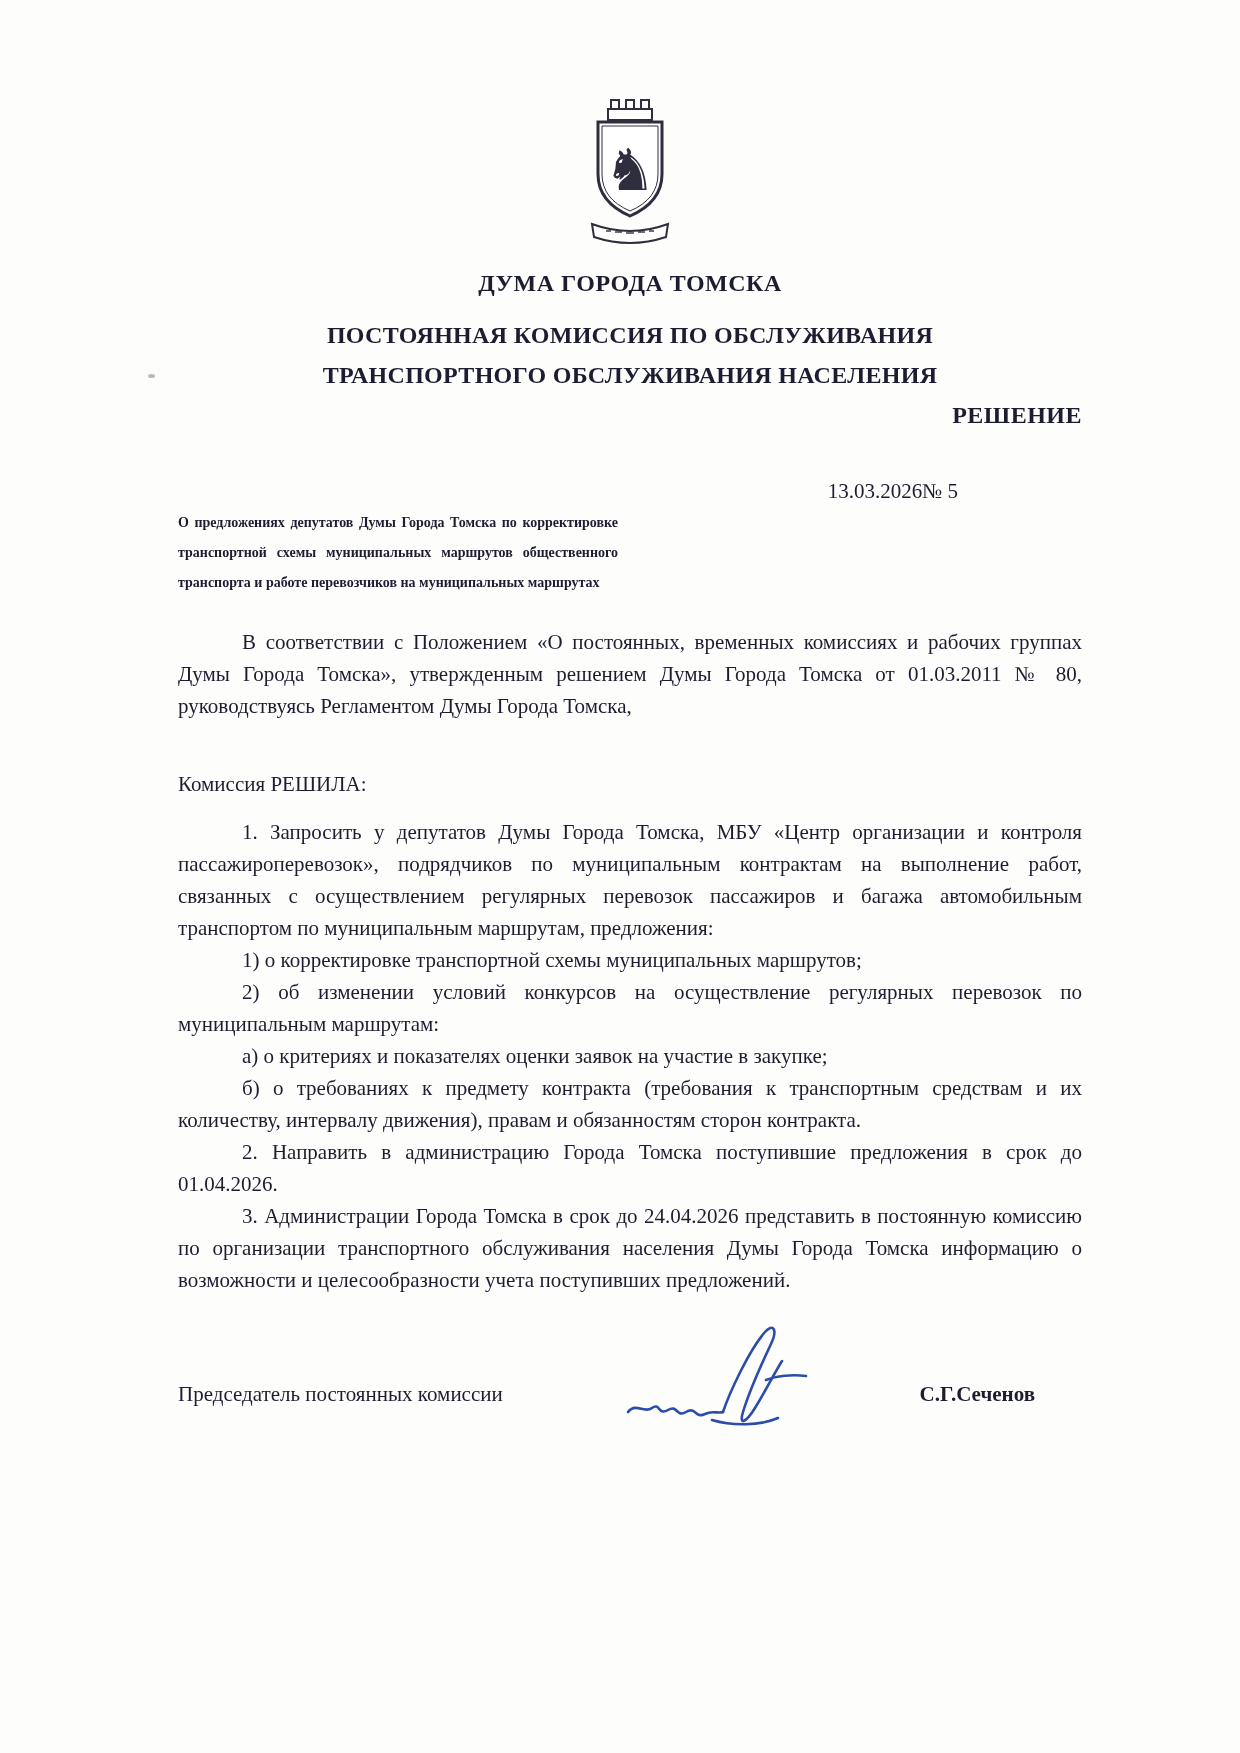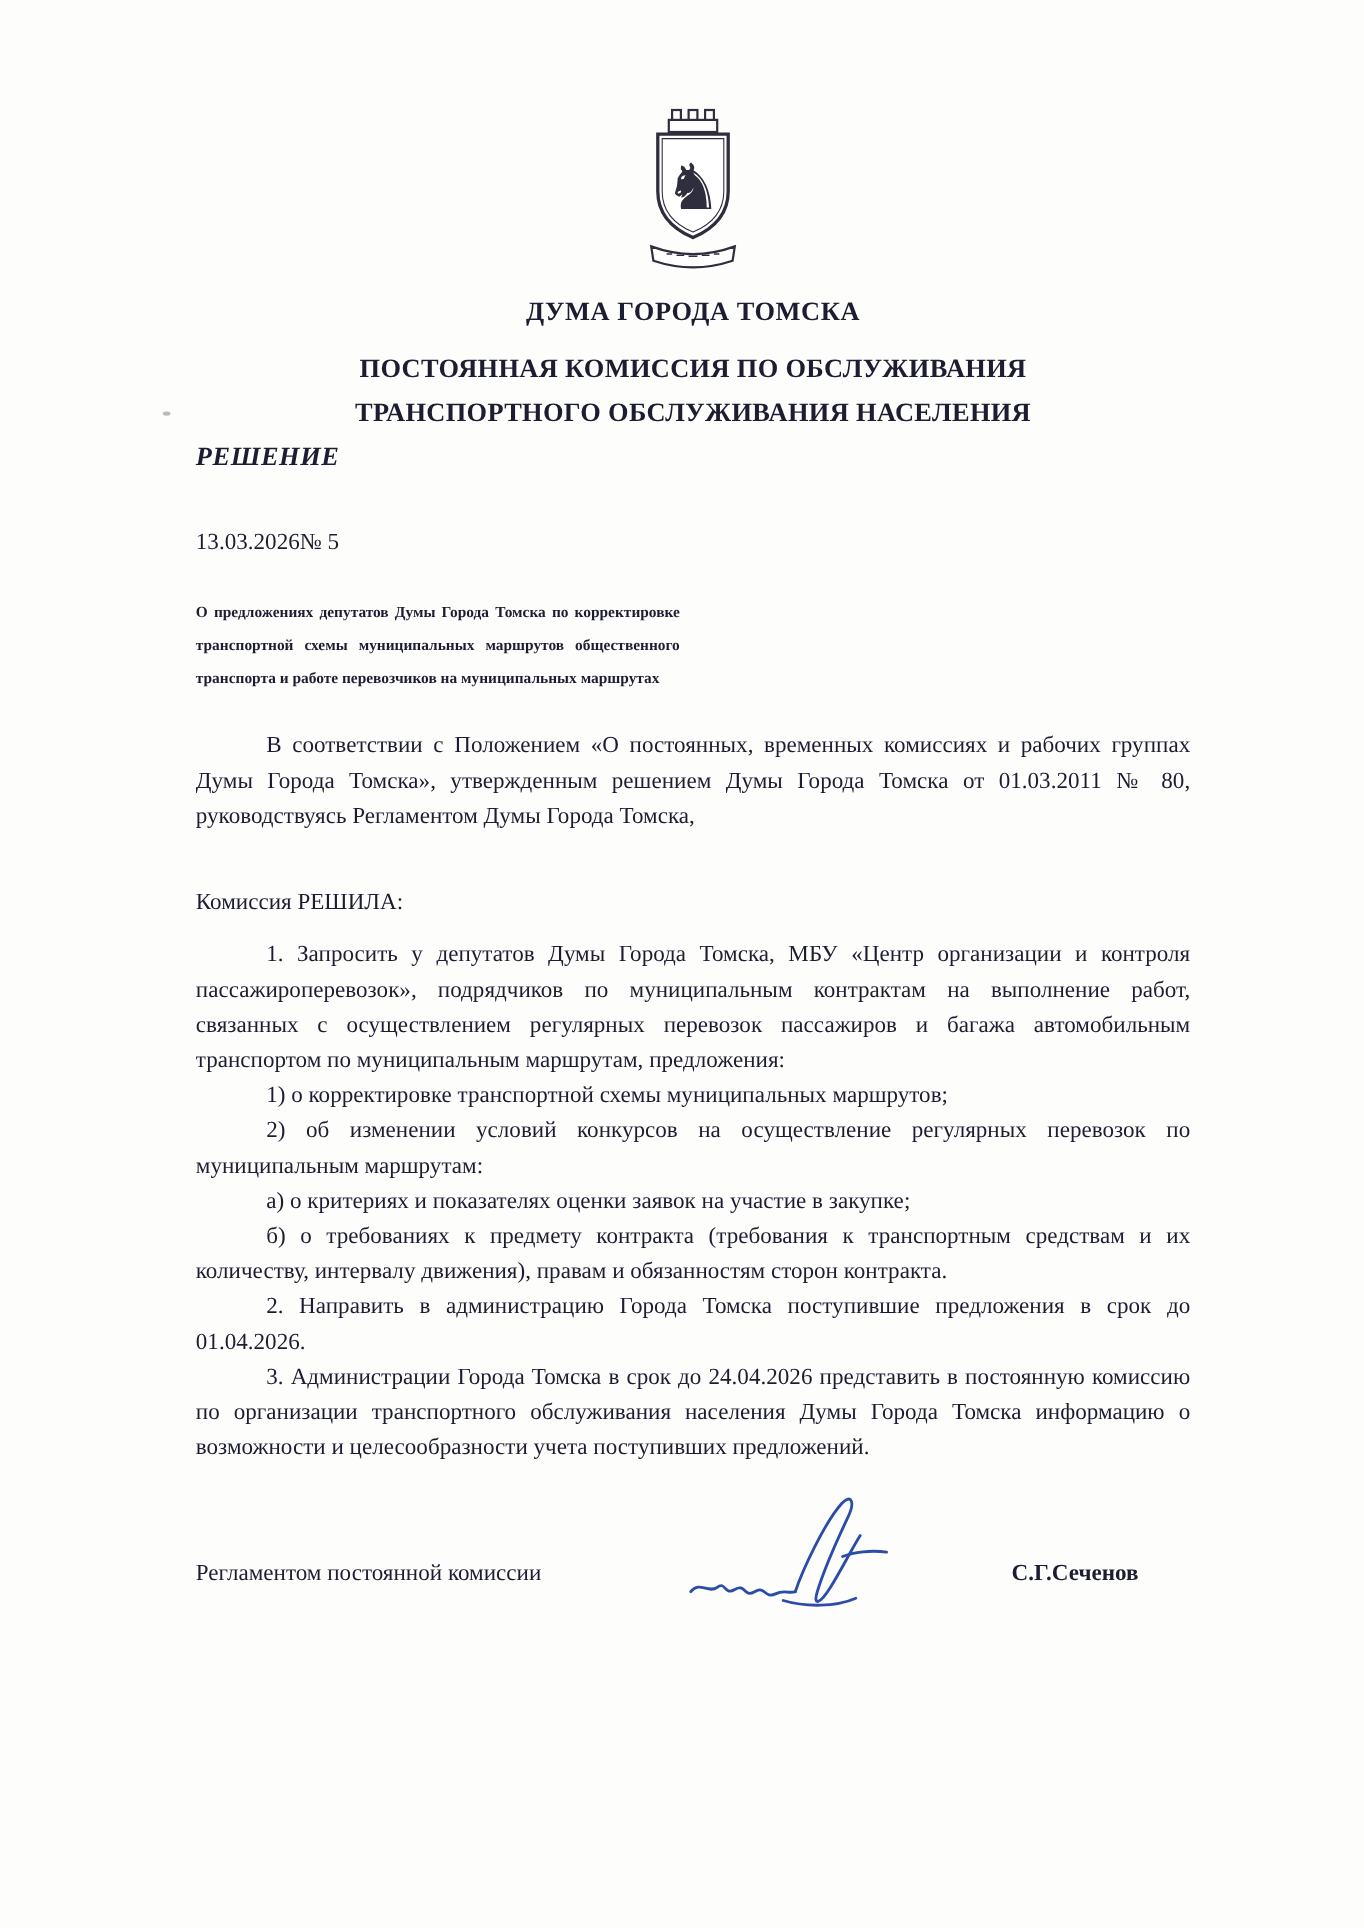--- a/index.html
+++ b/index.html
@@ -27,33 +27,32 @@
     margin-top: 16px;
     margin-bottom: 18px;
   }
   .commission-title {
     text-align: center;
     font-size: 24px; font-weight: bold;
     line-height: 40px;
     letter-spacing: 0.3px;
   }
   .doc-type {
-    text-align: left;
+    text-align: right;
     font-size: 24px; font-weight: bold;
     line-height: 40px;
     letter-spacing: 0.5px;
     margin-bottom: 44px;
-    font-style: italic;
   }
   .meta-row {
     display: flex;
-    justify-content: flex-start;
+    justify-content: flex-end;
     align-items: baseline;
     font-size: 21px;
-    margin-bottom: 38px;
+    margin-bottom: 4px;
   }
   .doc-number { margin-right: 124px; }
 
   .subject {
     width: 440px;
     font-size: 14px; font-weight: bold;
     line-height: 30px;
     text-align: justify;
     margin-bottom: 28px;
   }
@@ -150,21 +149,21 @@
 
   <p class="para">1. Запросить у депутатов Думы Города Томска, МБУ «Центр организации и контроля пассажироперевозок», подрядчиков по муниципальным контрактам на выполнение работ, связанных с осуществлением регулярных перевозок пассажиров и багажа автомобильным транспортом по муниципальным маршрутам, предложения:</p>
   <p class="para">1) о корректировке транспортной схемы муниципальных маршрутов;</p>
   <p class="para">2) об изменении условий конкурсов на осуществление регулярных перевозок по муниципальным маршрутам:</p>
   <p class="para">а) о критериях и показателях оценки заявок на участие в закупке;</p>
   <p class="para">б) о требованиях к предмету контракта (требования к транспортным средствам и их количеству, интервалу движения), правам и обязанностям сторон контракта.</p>
   <p class="para">2. Направить в администрацию Города Томска поступившие предложения в срок до 01.04.2026.</p>
   <p class="para">3. Администрации Города Томска в срок до 24.04.2026 представить в постоянную комиссию по организации транспортного обслуживания населения Думы Города Томска информацию о возможности и целесообразности учета поступивших предложений.</p>
 
   <div class="sig-row">
-    <span>Регламентом постоянной комиссии</span>
+    <span>Председатель постоянных комиссии</span>
 
     <svg class="sig-scribble" width="210" height="125" viewBox="0 0 210 125">
       <g fill="none" stroke="#2b4da8" stroke-width="2.6" stroke-linecap="round">
         <path d="M12,92 c8,-10 16,2 24,-4 c8,-6 6,8 16,2 c10,-6 8,8 18,2 c10,-6 9,7 19,2 c8,-4 12,0 18,-2"></path>
         <path d="M107,92 c6,-18 26,-62 42,-80 c8,-9 13,-3 6,12 c-9,19 -22,48 -28,68 c-4,13 2,12 12,-4 c10,-16 20,-36 27,-47"></path>
         <path d="M150,60 c10,-4 26,-6 40,-4"></path>
         <path d="M96,100 c20,6 48,6 66,-2"></path>
       </g>
     </svg>
 

